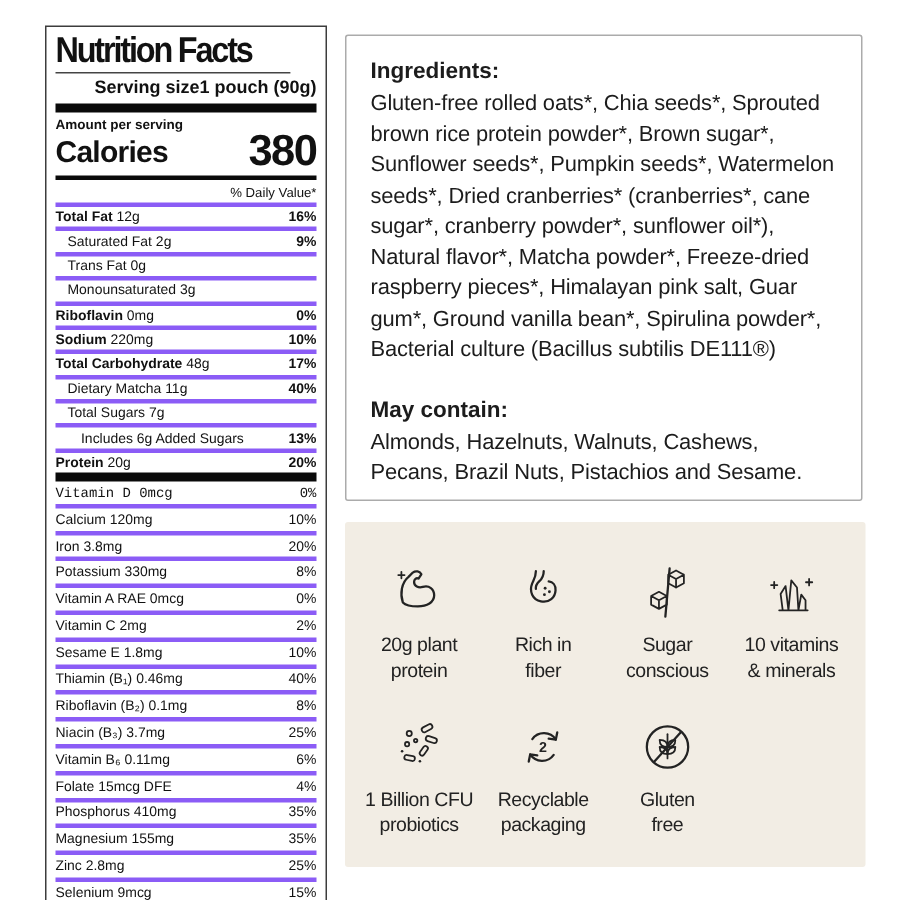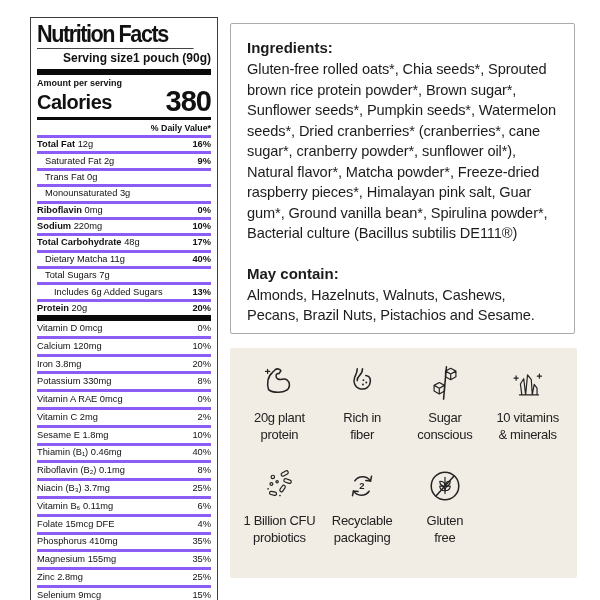--- a/index.html
+++ b/index.html
@@ -9,40 +9,40 @@
   
   .nfp { position:absolute; left:30px; top:17px; width:188px; border:1px solid #3c3c3c; background:#fff; padding:3px 6px 3px 6px; }
   .nfp-title { font-size:24px; font-weight:800; letter-spacing:-1.6px; white-space:nowrap; line-height:26px; transform:scaleX(0.9); transform-origin:left center; border-bottom:1px solid #444; padding-bottom:1px; }
   .serving-row { display:flex; justify-content:flex-end; font-size:12px; font-weight:bold; padding:3px 0 4px; line-height:13px; }
   .bar-thick { height:6px; background:#0a0a0a; }
   .bar-med { height:3px; background:#0a0a0a; }
   .amount-label { font-size:9px; font-weight:bold; padding-top:3px; line-height:10px; }
   .calories-row { display:flex; justify-content:space-between; align-items:flex-end; padding-bottom:3px; }
   .calories-word { font-size:20px; font-weight:800; line-height:24px; letter-spacing:-0.5px; }
   .calories-num { font-size:29px; font-weight:800; line-height:26px; letter-spacing:-1px; }
-  .dv-header { text-align:right; font-size:8.8px; font-weight:bold; padding:2.5px 0; line-height:10px; }
+  .dv-header { text-align:right; font-size:8.8px; font-weight:normal; padding:2.5px 0; line-height:10px; }
   .rows .row { display:flex; justify-content:space-between; border-top:3px solid #8b5cf6; padding:1.2px 0; font-size:9.3px; line-height:11px; }
   .rows.vit .row { padding:1.9px 0; }
-  .rows.vit .row:first-child { border-top:none; }
+  .rows.vit .row:first-child { border-top:none;font-family:Liberation Mono, monospace; }
   .row .nm.i1 { padding-left:8px; }
   .row .nm.i2 { padding-left:17px; }
   .row .dv { font-weight:normal; }
   .row .dv.b { font-weight:bold; }
   .nfp-footnote { font-size:7.2px; line-height:9px; color:#222; padding:3px 0 2px 6px; text-indent:-6px; }
 
   
   .ing-box { position:absolute; left:230px; top:23px; width:345px; height:311px; border:1px solid #ababab; border-radius:2px; background:#fff; padding:13px 16px; color:#1c1c1c; }
   .ing-heading { font-size:15px; font-weight:bold; line-height:21px; margin-bottom:1px; }
   .ing-body { font-size:14.6px; line-height:20.5px; letter-spacing:-0.1px; }
   .ing-subheading { font-size:15px; font-weight:bold; line-height:21px; margin-top:19px; margin-bottom:1px; }
   .ing-note { font-size:14.6px; line-height:20px; margin-top:20px; }
 
   
   .claims { position:absolute; left:230px; top:348px; width:347px; height:230px; background:#f2ede4; border-radius:2px;
-            display:grid; grid-template-columns:repeat(4,1fr); row-gap:24px; padding:16px 8px 26px; align-content:start; }
+            display:grid; grid-template-columns:repeat(4,1fr); row-gap:24px; padding:28px 8px 26px; align-content:start; }
   .claim { text-align:center; }
   .claim svg { width:38px; height:38px; display:block; margin:0 auto 7px; }
   .claim svg .ln { stroke:#232323; fill:none; stroke-width:1.6; stroke-linecap:round; stroke-linejoin:round; }
   .claim svg .ln-thin { stroke:#232323; fill:none; stroke-width:1.25; stroke-linecap:round; stroke-linejoin:round; }
   .claim svg .fl { fill:#232323; stroke:none; }
   .claim svg text { font-family:"Liberation Sans",sans-serif; }
   .claim-label { font-size:13px; line-height:17px; color:#222; letter-spacing:-0.3px; white-space:pre-line; }
 </style>
 </head>
 <body>

